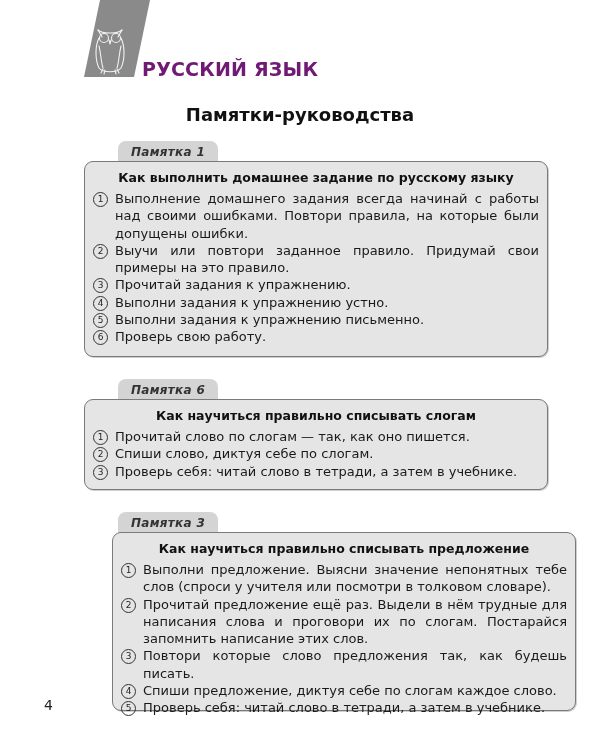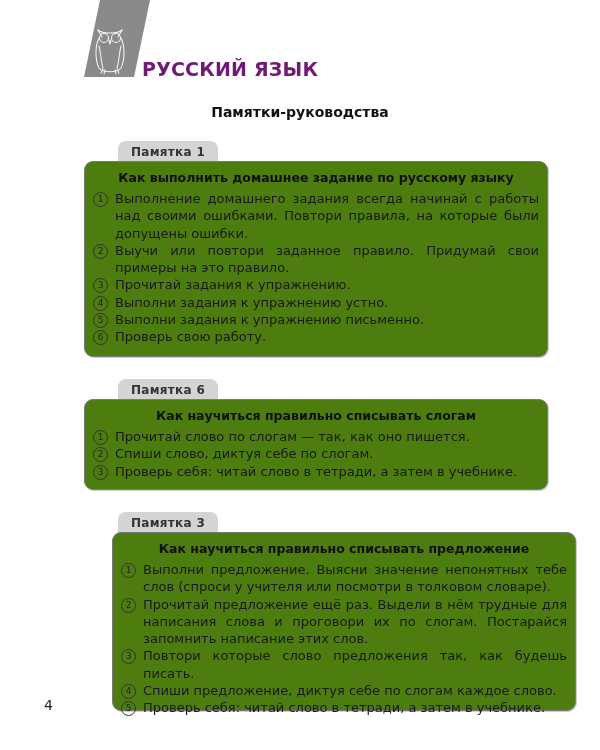--- a/index.html
+++ b/index.html
@@ -11,32 +11,32 @@
     position: absolute; left: 84px; top: 0; width: 66px; height: 77px;
   }
   .banner svg { display: block; }
   .subject-title {
     position: absolute; left: 142px; top: 58px;
     font-family: "DejaVu Sans", sans-serif; font-weight: bold; font-size: 19px;
     letter-spacing: 0.2px; color: #701a75;
   }
   .section-title {
     position: absolute; left: 0; width: 600px; top: 104px; text-align: center;
-    font-weight: bold; font-size: 14px; color: #111;
+    font-weight: bold; font-size: 18px; color: #111;
   }
   .memo { position: absolute; left: 84px; width: 466px; }
   .memo-tab {
     position: absolute; left: 34px; top: 0; width: 100px; height: 22px;
     background: #d4d4d4; border-radius: 8px 8px 0 0;
-    font-weight: bold; font-size: 12px; color: #333;
+    font-style: italic; font-weight: bold; font-size: 12px; color: #333;
     display: flex; align-items: center; justify-content: center; letter-spacing: 0.3px;
   }
   .memo-box {
     position: absolute; left: 0; top: 20px; width: 464px;
-    border: 1.3px solid #7a7a7a; border-radius: 9px; background: #4d7c0f;
+    border: 1.3px solid #7a7a7a; border-radius: 9px; background: #e5e5e5;
     box-sizing: border-box; padding: 6px 8px 6px 8px;
     box-shadow: 1px 1px 0 #cfcfcf;
   }
   .memo-heading {
     text-align: center; font-weight: bold; font-size: 12.5px; color: #111;
     margin: 2px 0 5px 0;
   }
   .memo-list { list-style: none; margin: 0; padding: 0; }
   .memo-item {
     display: flex; align-items: flex-start; font-size: 13px; line-height: 17.3px; color: #1a1a1a;

